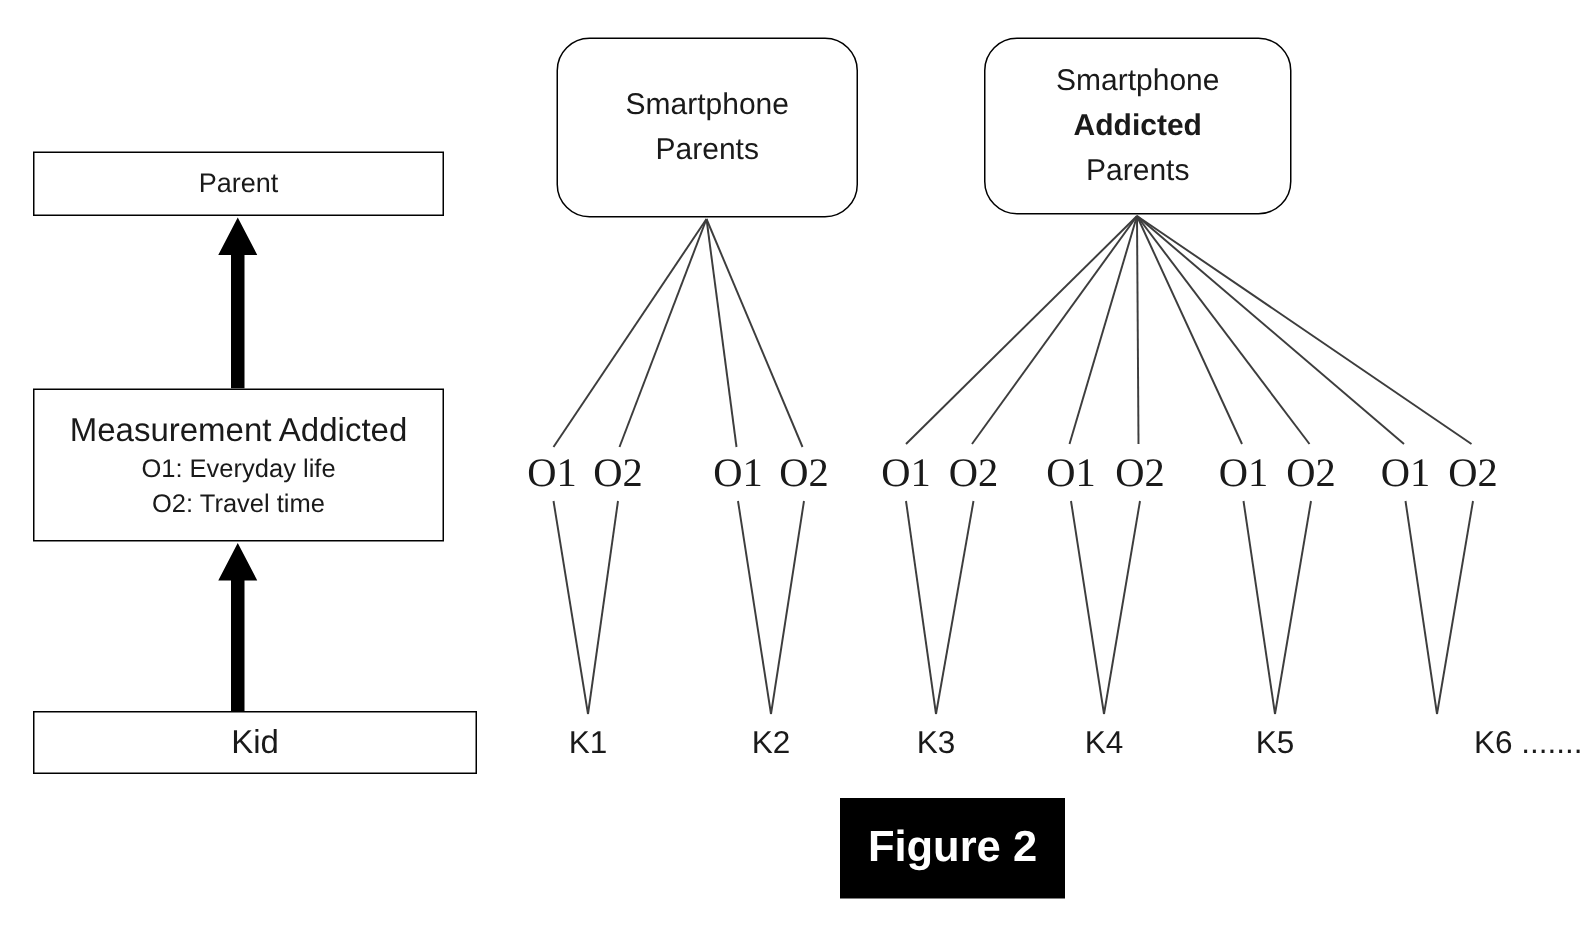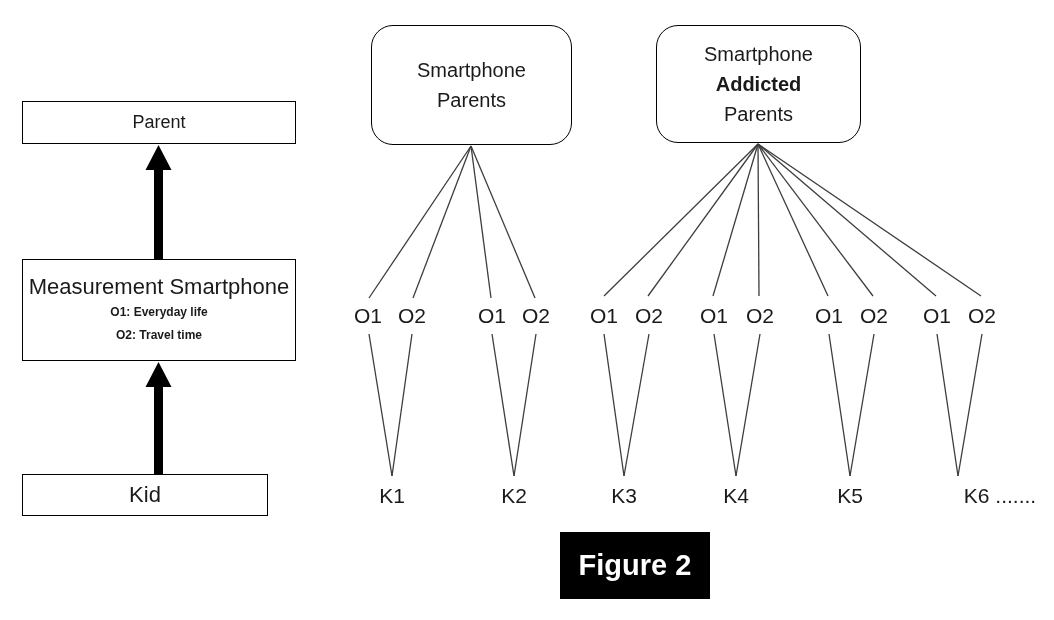--- a/index.html
+++ b/index.html
@@ -25,23 +25,23 @@
     display: flex;
     flex-direction: column;
     align-items: center;
     justify-content: center;
     text-align: center;
     z-index: 2;
     box-sizing: border-box;
   }
   .parent-box  { left: 22px;  top: 101px; width: 274px; height: 43px;  font-size: 18px; }
   .measure-box { left: 22px;  top: 259px; width: 274px; height: 102px; }
-  .kid-box     { left: 22px;  top: 474px; width: 246px; height: 42px;  font-size: 22px; }
+  .kid-box     { left: 22px;  top: 474px; width: 296px; height: 42px;  font-size: 22px; }
   .measure-title { font-size: 22px; line-height: 28px; }
-  .measure-item  { font-size: 12px; line-height: 23px; font-weight: bold; }
+  .measure-item  { font-size: 17px; line-height: 23px; }
   .cluster {
     position: absolute;
     border: 1.5px solid #000000;
     border-radius: 22px;
     background: #ffffff;
     display: flex;
     flex-direction: column;
     align-items: center;
     justify-content: center;
     text-align: center;
@@ -52,35 +52,36 @@
   }
   .cluster-1 { left: 371px; top: 25px; width: 201px; height: 120px; }
   .cluster-2 { left: 656px; top: 25px; width: 205px; height: 118px; }
   .cluster .bold-line { font-weight: bold; }
   .o-label {
     position: absolute;
     top: 302px;
     width: 46px;
     margin-left: -23px;
     text-align: center;
-    font-size: 21px;
+    font-size: 27px;
     line-height: 27px;
     z-index: 2;
+    font-family: Liberation Serif, serif;
   }
   .k-label {
     position: absolute;
     top: 482px;
     width: 64px;
     margin-left: -32px;
     text-align: center;
     font-size: 21px;
     line-height: 27px;
     z-index: 2;
   }
-  .k-label.wide { width: 110px; margin-left: -34px; text-align: center; }
+  .k-label.wide { width: 110px; margin-left: -34px; text-align: right; }
   .figure-tag {
     position: absolute;
     left: 560px; top: 532px;
     width: 150px; height: 67px;
     background: #000000;
     color: #ffffff;
     font-size: 29px;
     font-weight: bold;
     display: flex;
     align-items: center;
@@ -126,21 +127,21 @@
       <line x1="937" y1="334" x2="958" y2="476"></line>
       <line x1="982" y1="334" x2="958" y2="476"></line>
     </g>
   </svg>
 
   <div class="box parent-box">
     <span>Parent</span>
   </div>
 
   <div class="box measure-box">
-    <div class="measure-title">Measurement Smartphone</div>
+    <div class="measure-title">Measurement Addicted</div>
     <div class="measure-item">O1: Everyday life</div>
     <div class="measure-item">O2: Travel time</div>
   </div>
 
   <div class="box kid-box">
     <span>Kid</span>
   </div>
 
   <div class="cluster cluster-1">
     <div>Smartphone</div>

